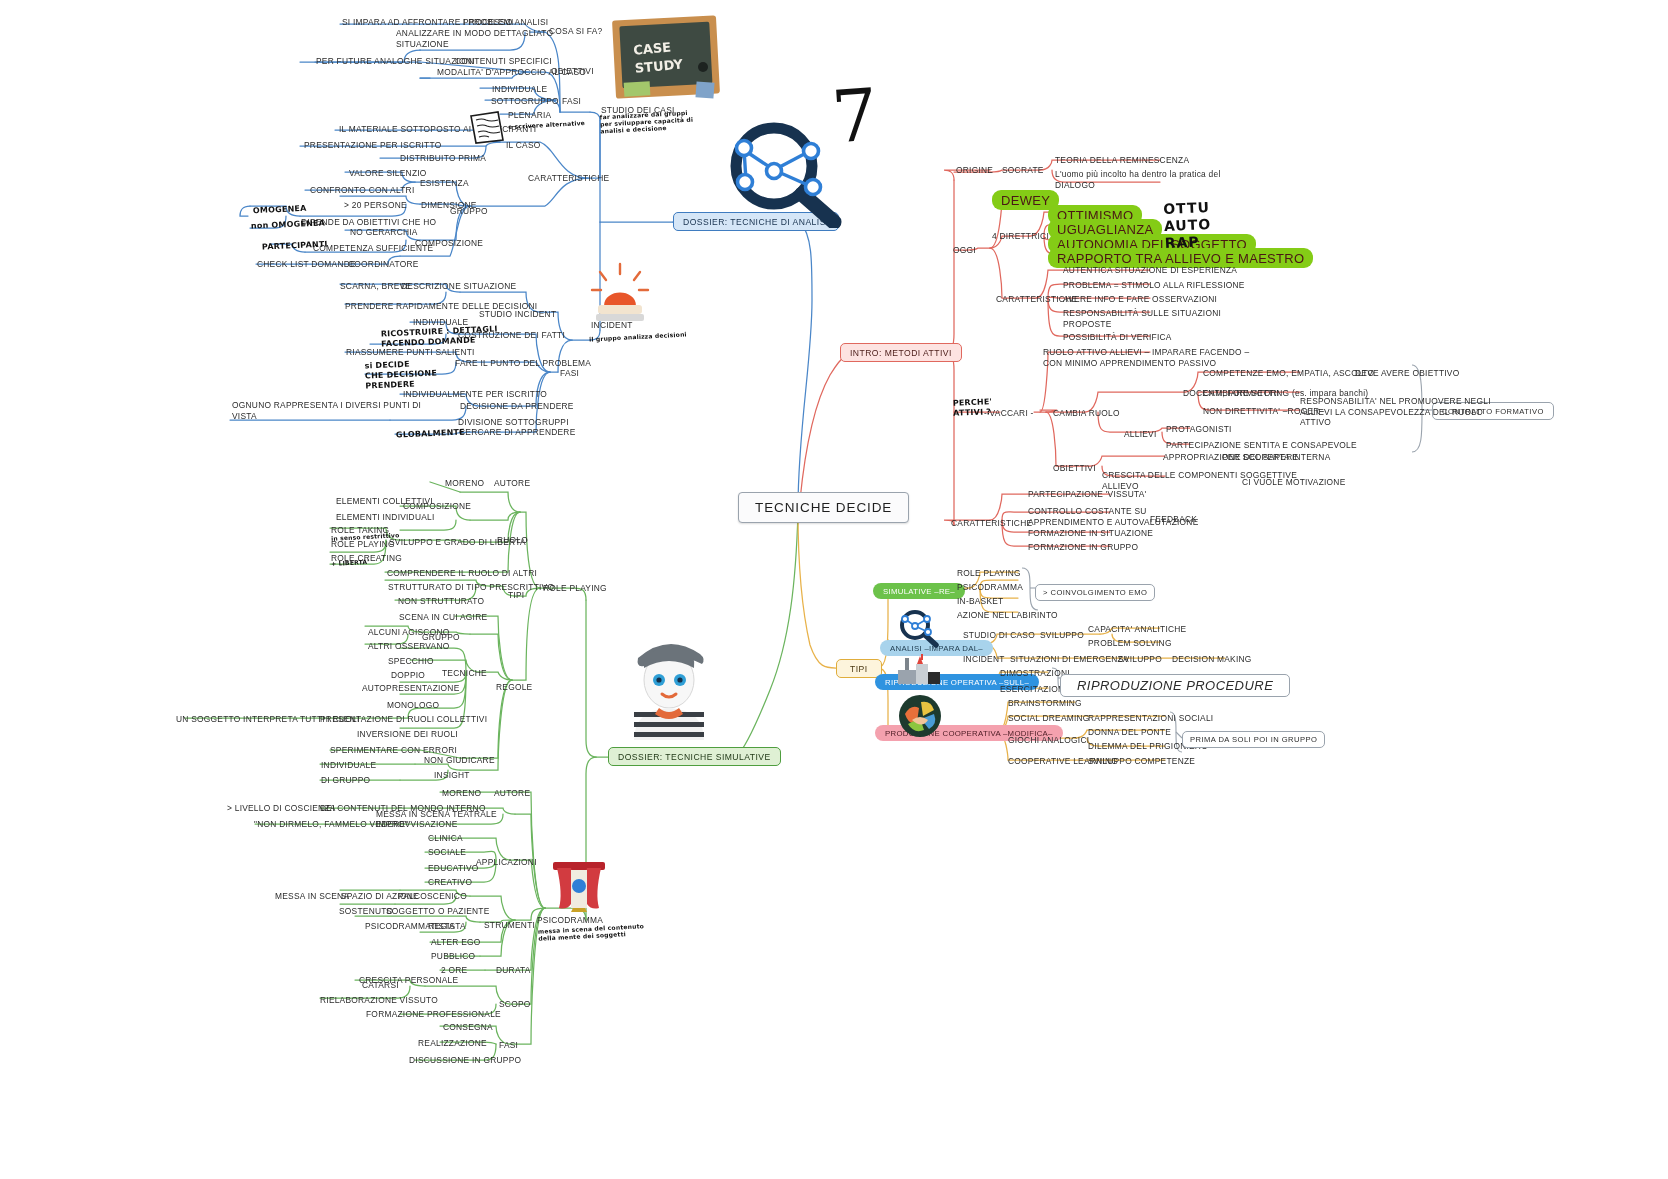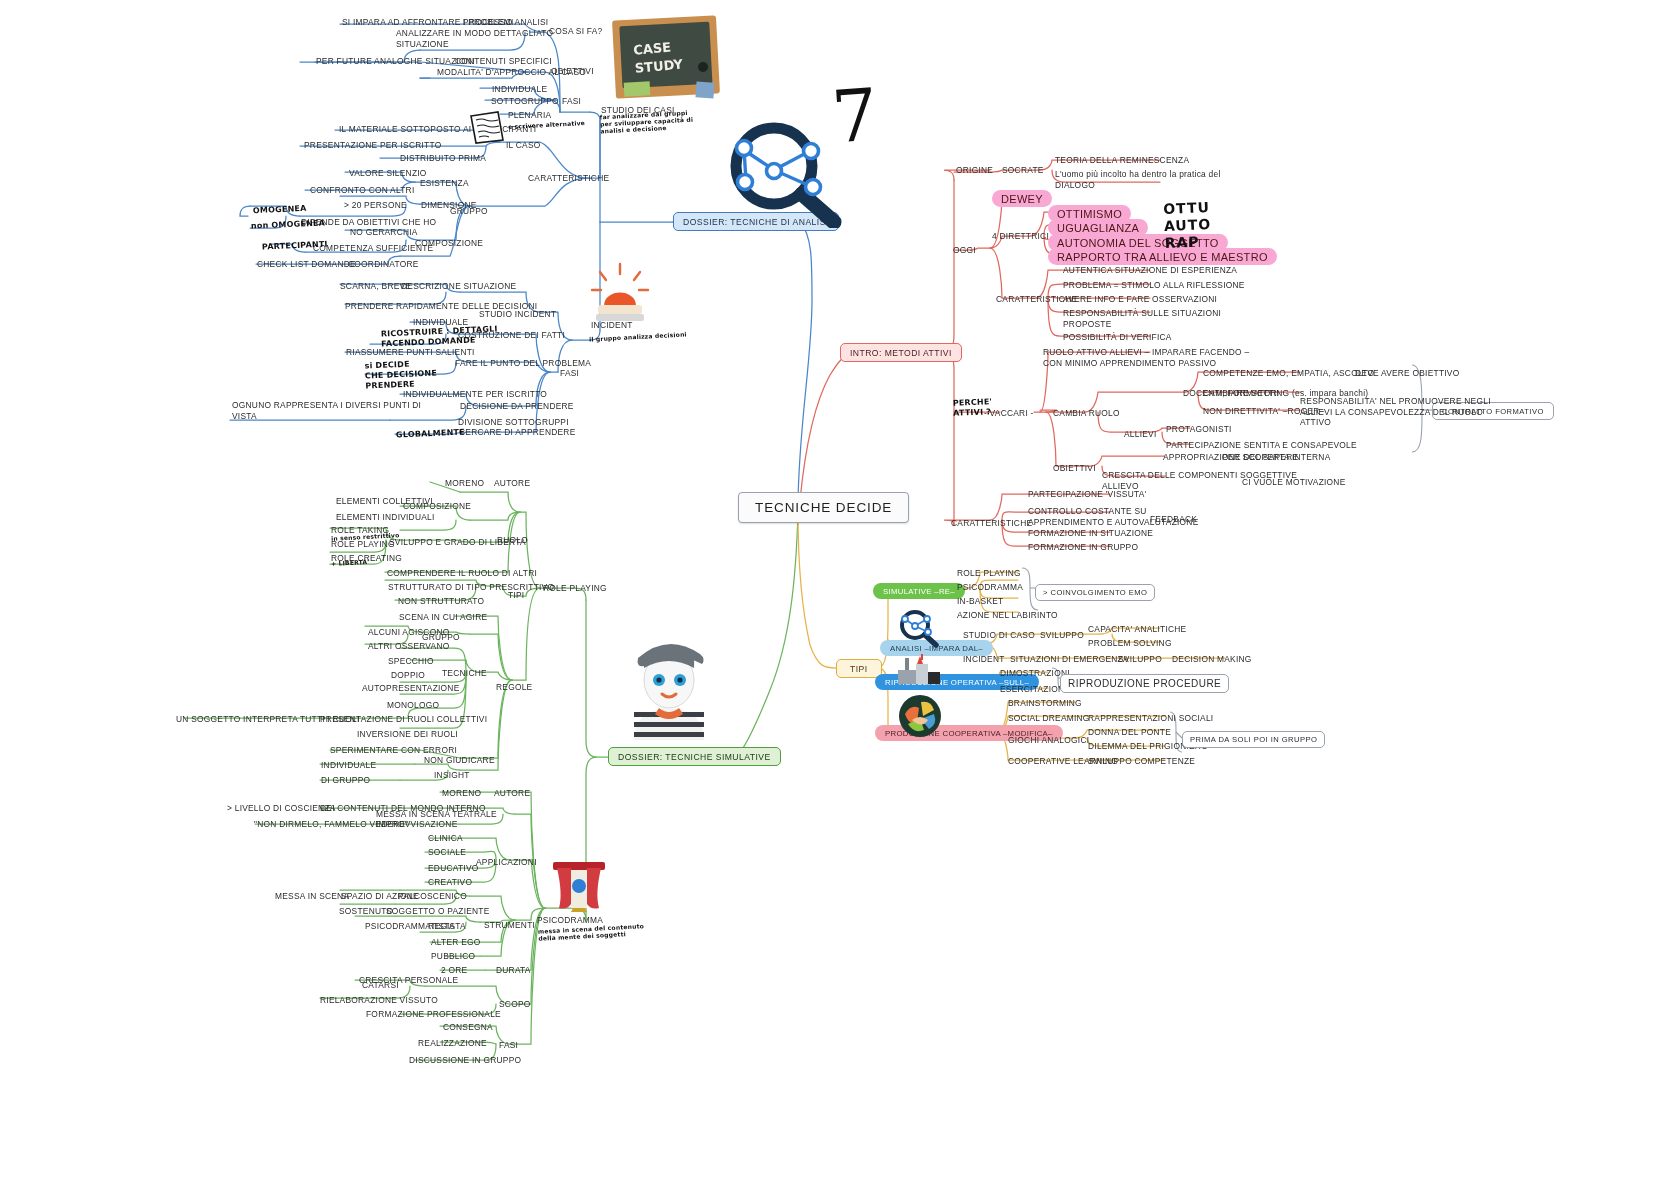--- a/index.html
+++ b/index.html
@@ -61,22 +61,22 @@
     padding:3.5px 10px;white-space:nowrap;text-align:center;
     text-transform:uppercase;
   }
   .badge.gr{background:#6cc24a;}
   .badge.lb{background:#a8d3ec;color:#1d3a4d;}
   .badge.bl{background:#2f93e0;}
   .badge.pk{background:#f4a1ae;color:#4a1a22;}
 
   
   .chip{
-    position:absolute;border-radius:9px;background:#f9a8d4;color:#4a1714;
-    font-size:11px;letter-spacing:.3px;padding:2.5px 9px;white-space:nowrap;
+    position:absolute;border-radius:9px;background:#84cc16;color:#4a1714;
+    font-size:13px;letter-spacing:.3px;padding:2.5px 9px;white-space:nowrap;
     text-transform:uppercase;
   }
 
   
   .hand{
     position:absolute;color:#111;
     font-family:"DejaVu Sans", sans-serif;
     font-size:8px;font-weight:700;line-height:10px;
     letter-spacing:.2px;white-space:pre-line;
     transform:rotate(-2.5deg);
@@ -573,21 +573,21 @@
 <div class="lbl" style="left:1088px;top:624px;">CAPACITA' ANALITICHE</div>
 <div class="lbl" style="left:1088px;top:638px;">PROBLEM SOLVING</div>
 <div class="lbl" style="left:963px;top:654px;">INCIDENT</div>
 <div class="lbl" style="left:1010px;top:654px;">SITUAZIONI DI EMERGENZA</div>
 <div class="lbl" style="left:1118px;top:654px;">SVILUPPO</div>
 <div class="lbl" style="left:1172px;top:654px;">DECISION MAKING</div>
 
 <div class="badge bl" style="left:875px;top:674px;">RIPRODUZIONE OPERATIVA –sull–</div>
 <div class="lbl" style="left:1000px;top:668px;">DIMOSTRAZIONI</div>
 <div class="lbl" style="left:1000px;top:684px;">ESERCITAZIONI</div>
-<div class="pill plain" style="left:1060px;top:674px;font-size:10px;padding:3px 7px;">RIPRODUZIONE PROCEDURE</div>
+<div class="pill plain" style="left:1060px;top:674px;font-size:13px;padding:3px 16px;font-style:italic;">RIPRODUZIONE PROCEDURE</div>
 
 <div class="badge pk" style="left:875px;top:725px;">PRODUZIONE COOPERATIVA –modifica–</div>
 <div class="lbl" style="left:1008px;top:698px;">BRAINSTORMING</div>
 <div class="lbl" style="left:1008px;top:713px;">SOCIAL DREAMING</div>
 <div class="lbl" style="left:1088px;top:713px;">RAPPRESENTAZIONI SOCIALI</div>
 <div class="lbl" style="left:1008px;top:735px;">GIOCHI ANALOGICI</div>
 <div class="lbl" style="left:1088px;top:727px;">DONNA DEL PONTE</div>
 <div class="lbl" style="left:1088px;top:741px;">DILEMMA DEL PRIGIONIERO</div>
 <div class="lbl" style="left:1008px;top:756px;">COOPERATIVE LEARNING</div>
 <div class="lbl" style="left:1088px;top:756px;">SVILUPPO COMPETENZE</div>

